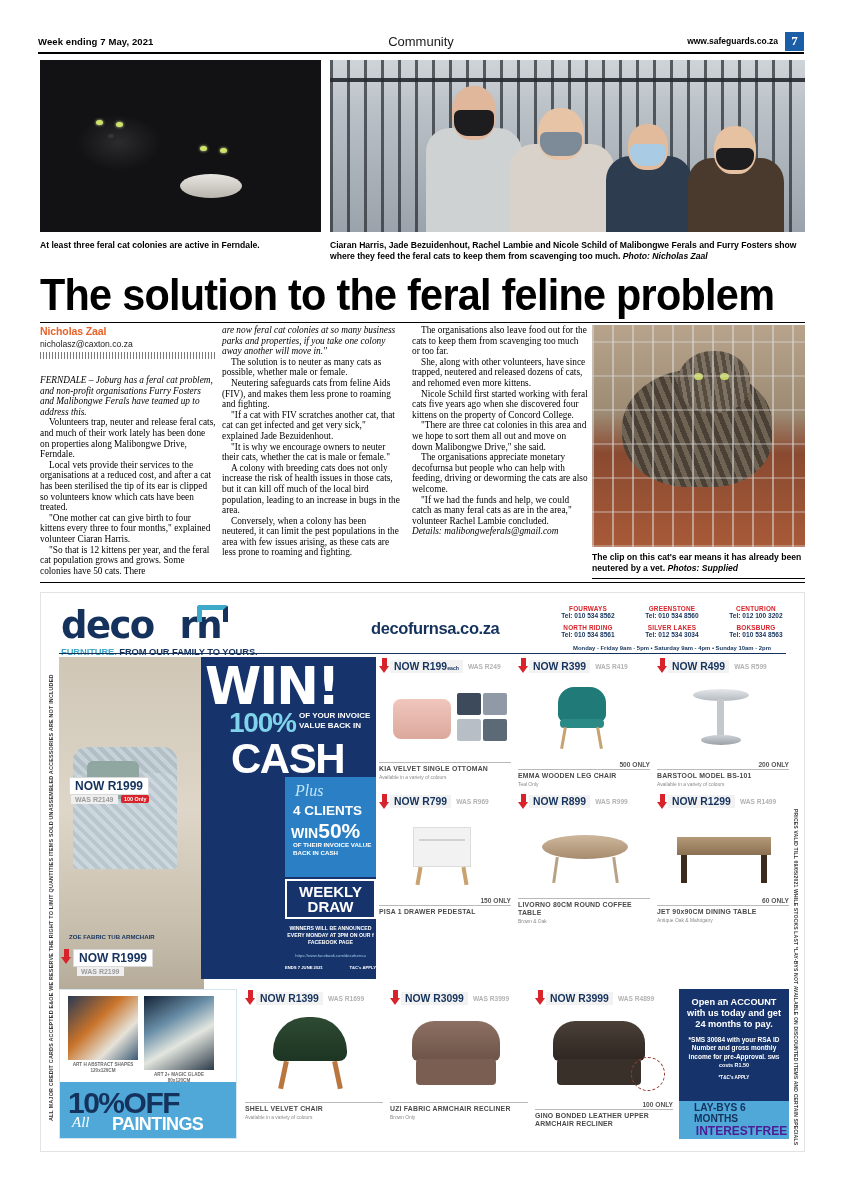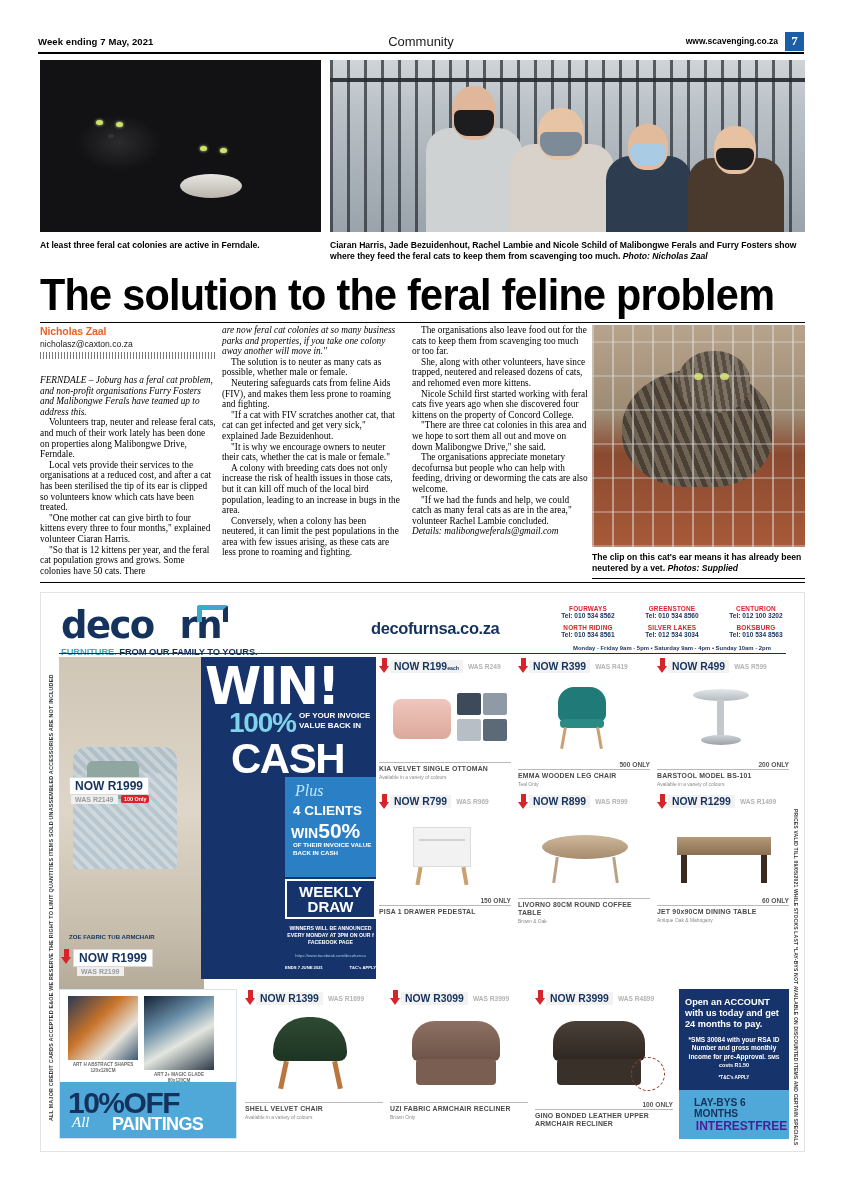--- a/index.html
+++ b/index.html
@@ -223,40 +223,40 @@
   .paint-thumb2 { height:74px; background:linear-gradient(150deg,#132235,#6a8fa8 35%,#e3e6df 60%,#2b3a48); }
   .paint-lbl { font-size:4.6px; font-weight:bold; color:#6a6a6a; text-align:center; line-height:6px; margin-top:2px; }
   .paint-band { position:absolute; left:0; bottom:0; width:100%; height:56px; background:#4fa8d8; }
   .paint-10 { position:absolute; left:8px; top:4px; font-size:30px; font-weight:bold; color:#14325c; letter-spacing:-1.5px; }
   .paint-all { position:absolute; left:12px; top:32px; font-size:15px; font-style:italic; color:#fff;
                font-family:"Liberation Serif", serif; }
   .paint-pt { position:absolute; left:52px; top:32px; font-size:18px; font-weight:bold; color:#fff; letter-spacing:-0.6px; }
 
   
   .acct { position:absolute; left:638px; top:396px; width:110px; height:150px; background:#16346b; }
-  .acct-t { padding:8px 6px 0; font-size:9.2px; font-weight:bold; color:#fff; text-align:left; line-height:11px; }
+  .acct-t { padding:8px 6px 0; font-size:9.2px; font-weight:bold; color:#fff; text-align:center; line-height:11px; }
   .acct-s { padding:6px 6px 0; font-size:6.5px; font-weight:bold; color:#fff; text-align:center; line-height:8.4px; }
   .acct-s .sml { font-size:5.4px; }
   .acct-tc { font-size:4.6px; font-weight:bold; color:#fff; text-align:center; margin-top:5px; }
-  .acct-band { position:absolute; left:0; bottom:0; width:100%; height:49px; background:#4fa8d8;
+  .acct-band { position:absolute; left:0; bottom:0; width:100%; height:38px; background:#4fa8d8;
                display:flex; flex-direction:column; align-items:center; justify-content:center;padding-left:15px; }
   .acct-band .l1 { font-size:10.2px; font-weight:bold; color:#14325c; }
   .acct-band .l2 { font-size:10.2px; font-weight:bold; color:#14325c; }
   .acct-band .l2 span { color:#4c1d95; font-size:12px; }
 </style>
 </head>
 <body>
 
 <div class="page">
 
   <div class="masthead">
     <div class="mast-date">Week ending 7 May, 2021</div>
     <div class="mast-section">Community</div>
     <div class="mast-right">
-      <div class="mast-url">www.scavenging.co.za</div>
+      <div class="mast-url">www.safeguards.co.za</div>
       <div class="mast-pageno">7</div>
     </div>
   </div>
   <div class="mast-rule"></div>
 
   <div class="photo photo-cats">
     <div class="cat-eye" style="left:56px; top:60px;"></div>
     <div class="cat-eye" style="left:76px; top:62px;"></div>
     <div class="cat-nose" style="left:68px; top:74px;"></div>
     <div class="cat-eye" style="left:160px; top:86px;"></div>

